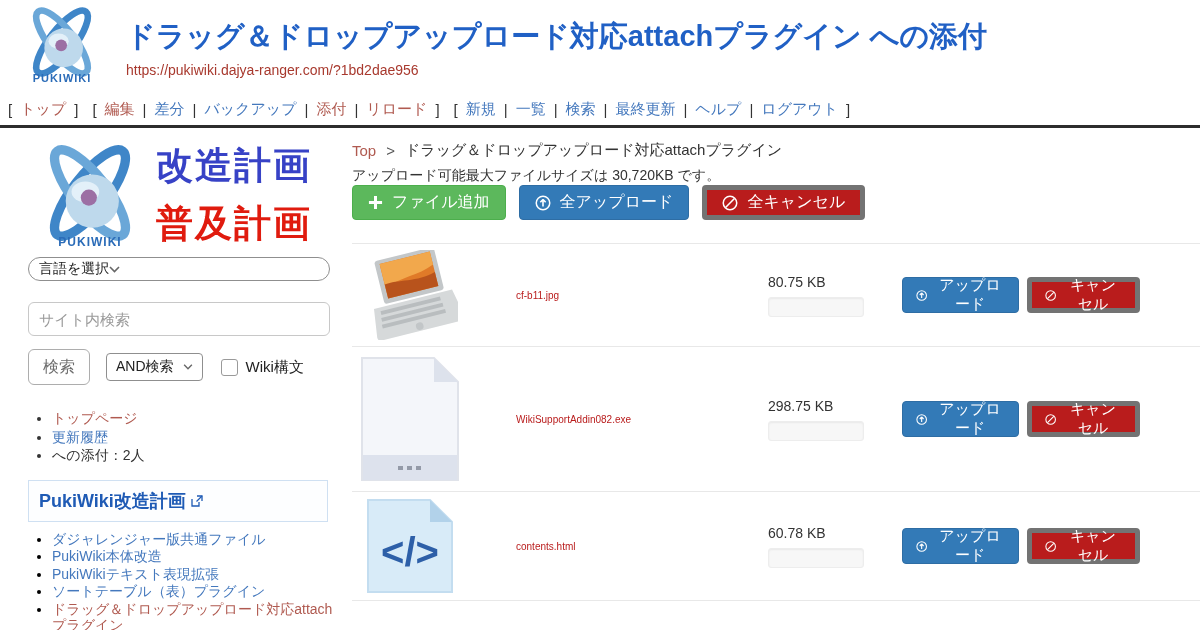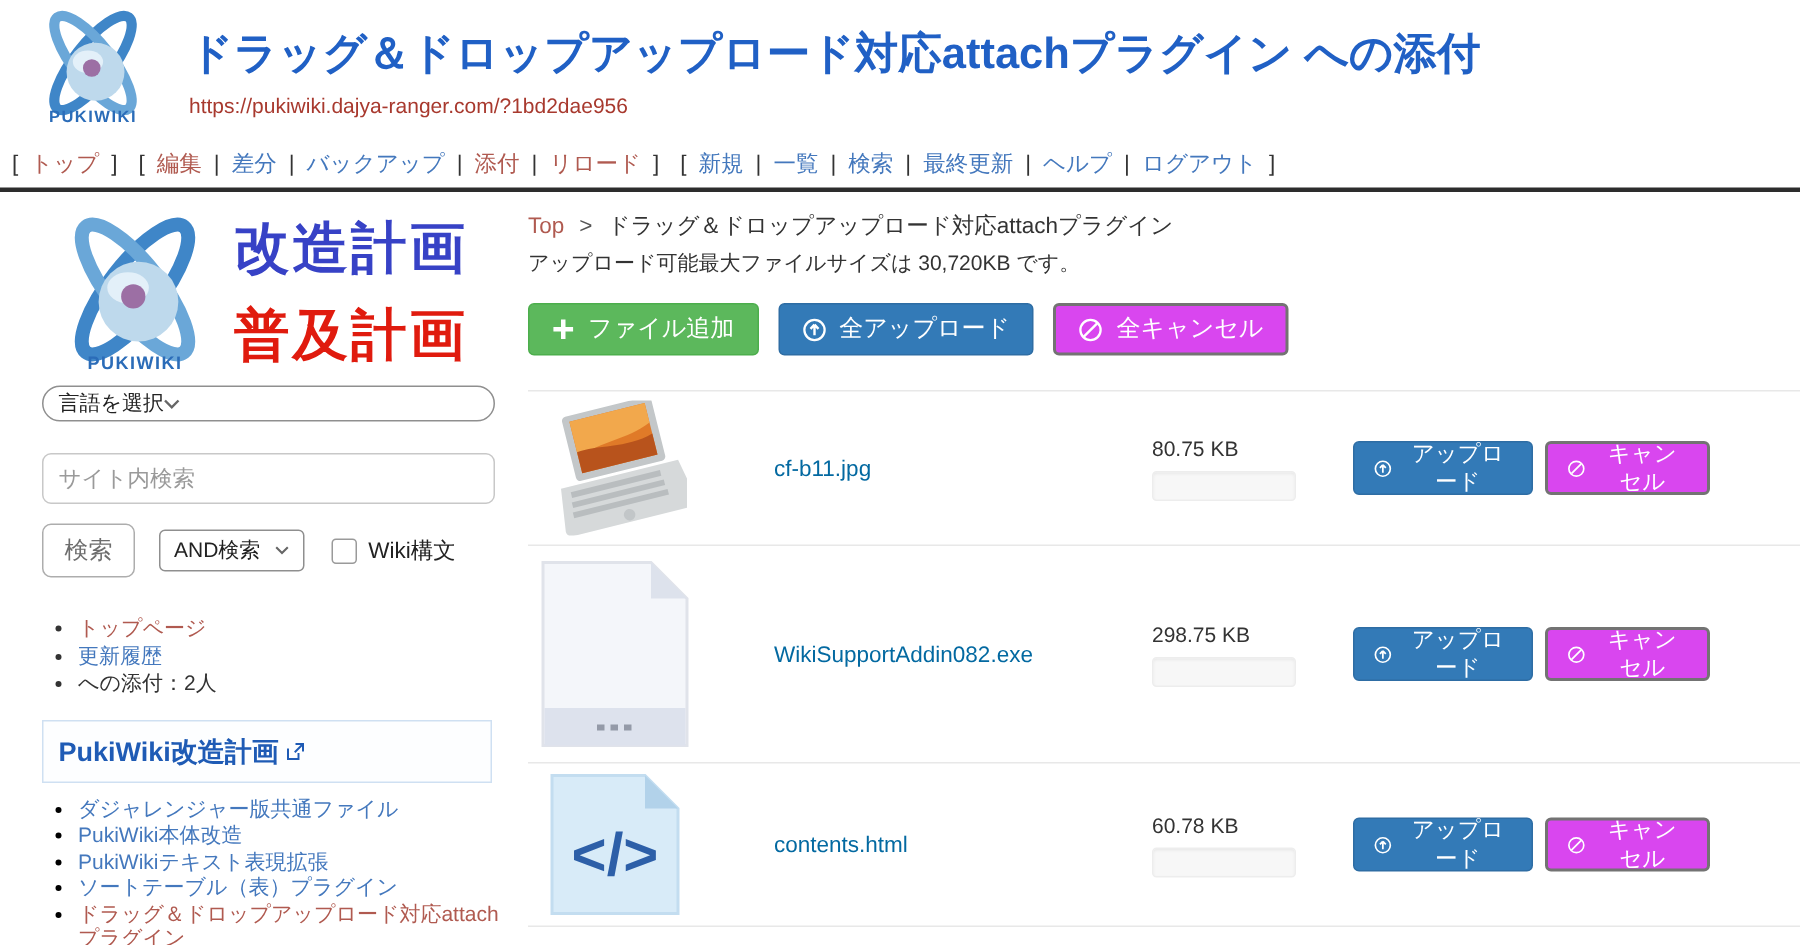--- a/index.html
+++ b/index.html
@@ -64,32 +64,32 @@
   .link-red { color:#b05a50; } .link-blue { color:#4478bd; } .plain-item { color:#333; }
 
   
   .breadcrumb { font-size:15px; display:flex; align-items:center; gap:10px; }
   .crumb-home { color:#b05a50; }
   .crumb-sep { color:#555; }
   .crumb-current { color:#333; }
   .attach-link { display:inline-block; margin-top:23px; font-size:13px; color:#4478bd; }
   .maxsize { margin-top:7px; font-size:14px; color:#333; }
 
-  .toolbar { margin-top:17px; display:flex; gap:13px; }
+  .toolbar { display:flex; gap:13px; }
   .btn { display:inline-flex; align-items:center; gap:9px; height:35px; padding:0 15px; border-radius:4px;
     color:#fff; font-size:16px; cursor:pointer; }
   .btn-green { background:#5cb85c; border:1px solid #4cae4c; }
   .btn-blue { background:#337ab7; border:1px solid #2e6da4; }
-  .btn-orange { background:#d946ef; border:2px solid #737373; }
+  .btn-orange { background:#b91c1c; border:5px solid #737373; }
 
   .file-list { margin-top:23px; border-top:1px solid #e8e8e8; }
   .file-row { display:flex; align-items:center; border-bottom:1px solid #e8e8e8; padding:6px 0; }
   .row-tall { padding:9px 0; }
   .thumb { width:104px; display:flex; justify-content:center; margin-left:6px; }
-  .fname { flex:1; padding-left:54px; font-size:15px; color:#0369a1; }
+  .fname { flex:1; padding-left:54px; font-size:10px; color:#b91c1c; }
   .fmeta { width:120px; }
   .fsize { font-size:14px; color:#333; margin-bottom:7px; }
   .progress { width:96px; height:20px; background:#f7f7f7; border:1px solid #ededed; border-radius:3px;
     box-shadow:inset 0 1px 2px rgba(0,0,0,.06); }
   .fbuttons { width:252px; display:flex; gap:8px; margin-right:60px; padding-left:14px; }
   .row-btn { display:inline-flex; align-items:center; gap:8px; height:36px; padding:0 13px; border-radius:4px;
     color:#fff; font-size:15px; cursor:pointer; }
 </style>
 </head>
 <body>

